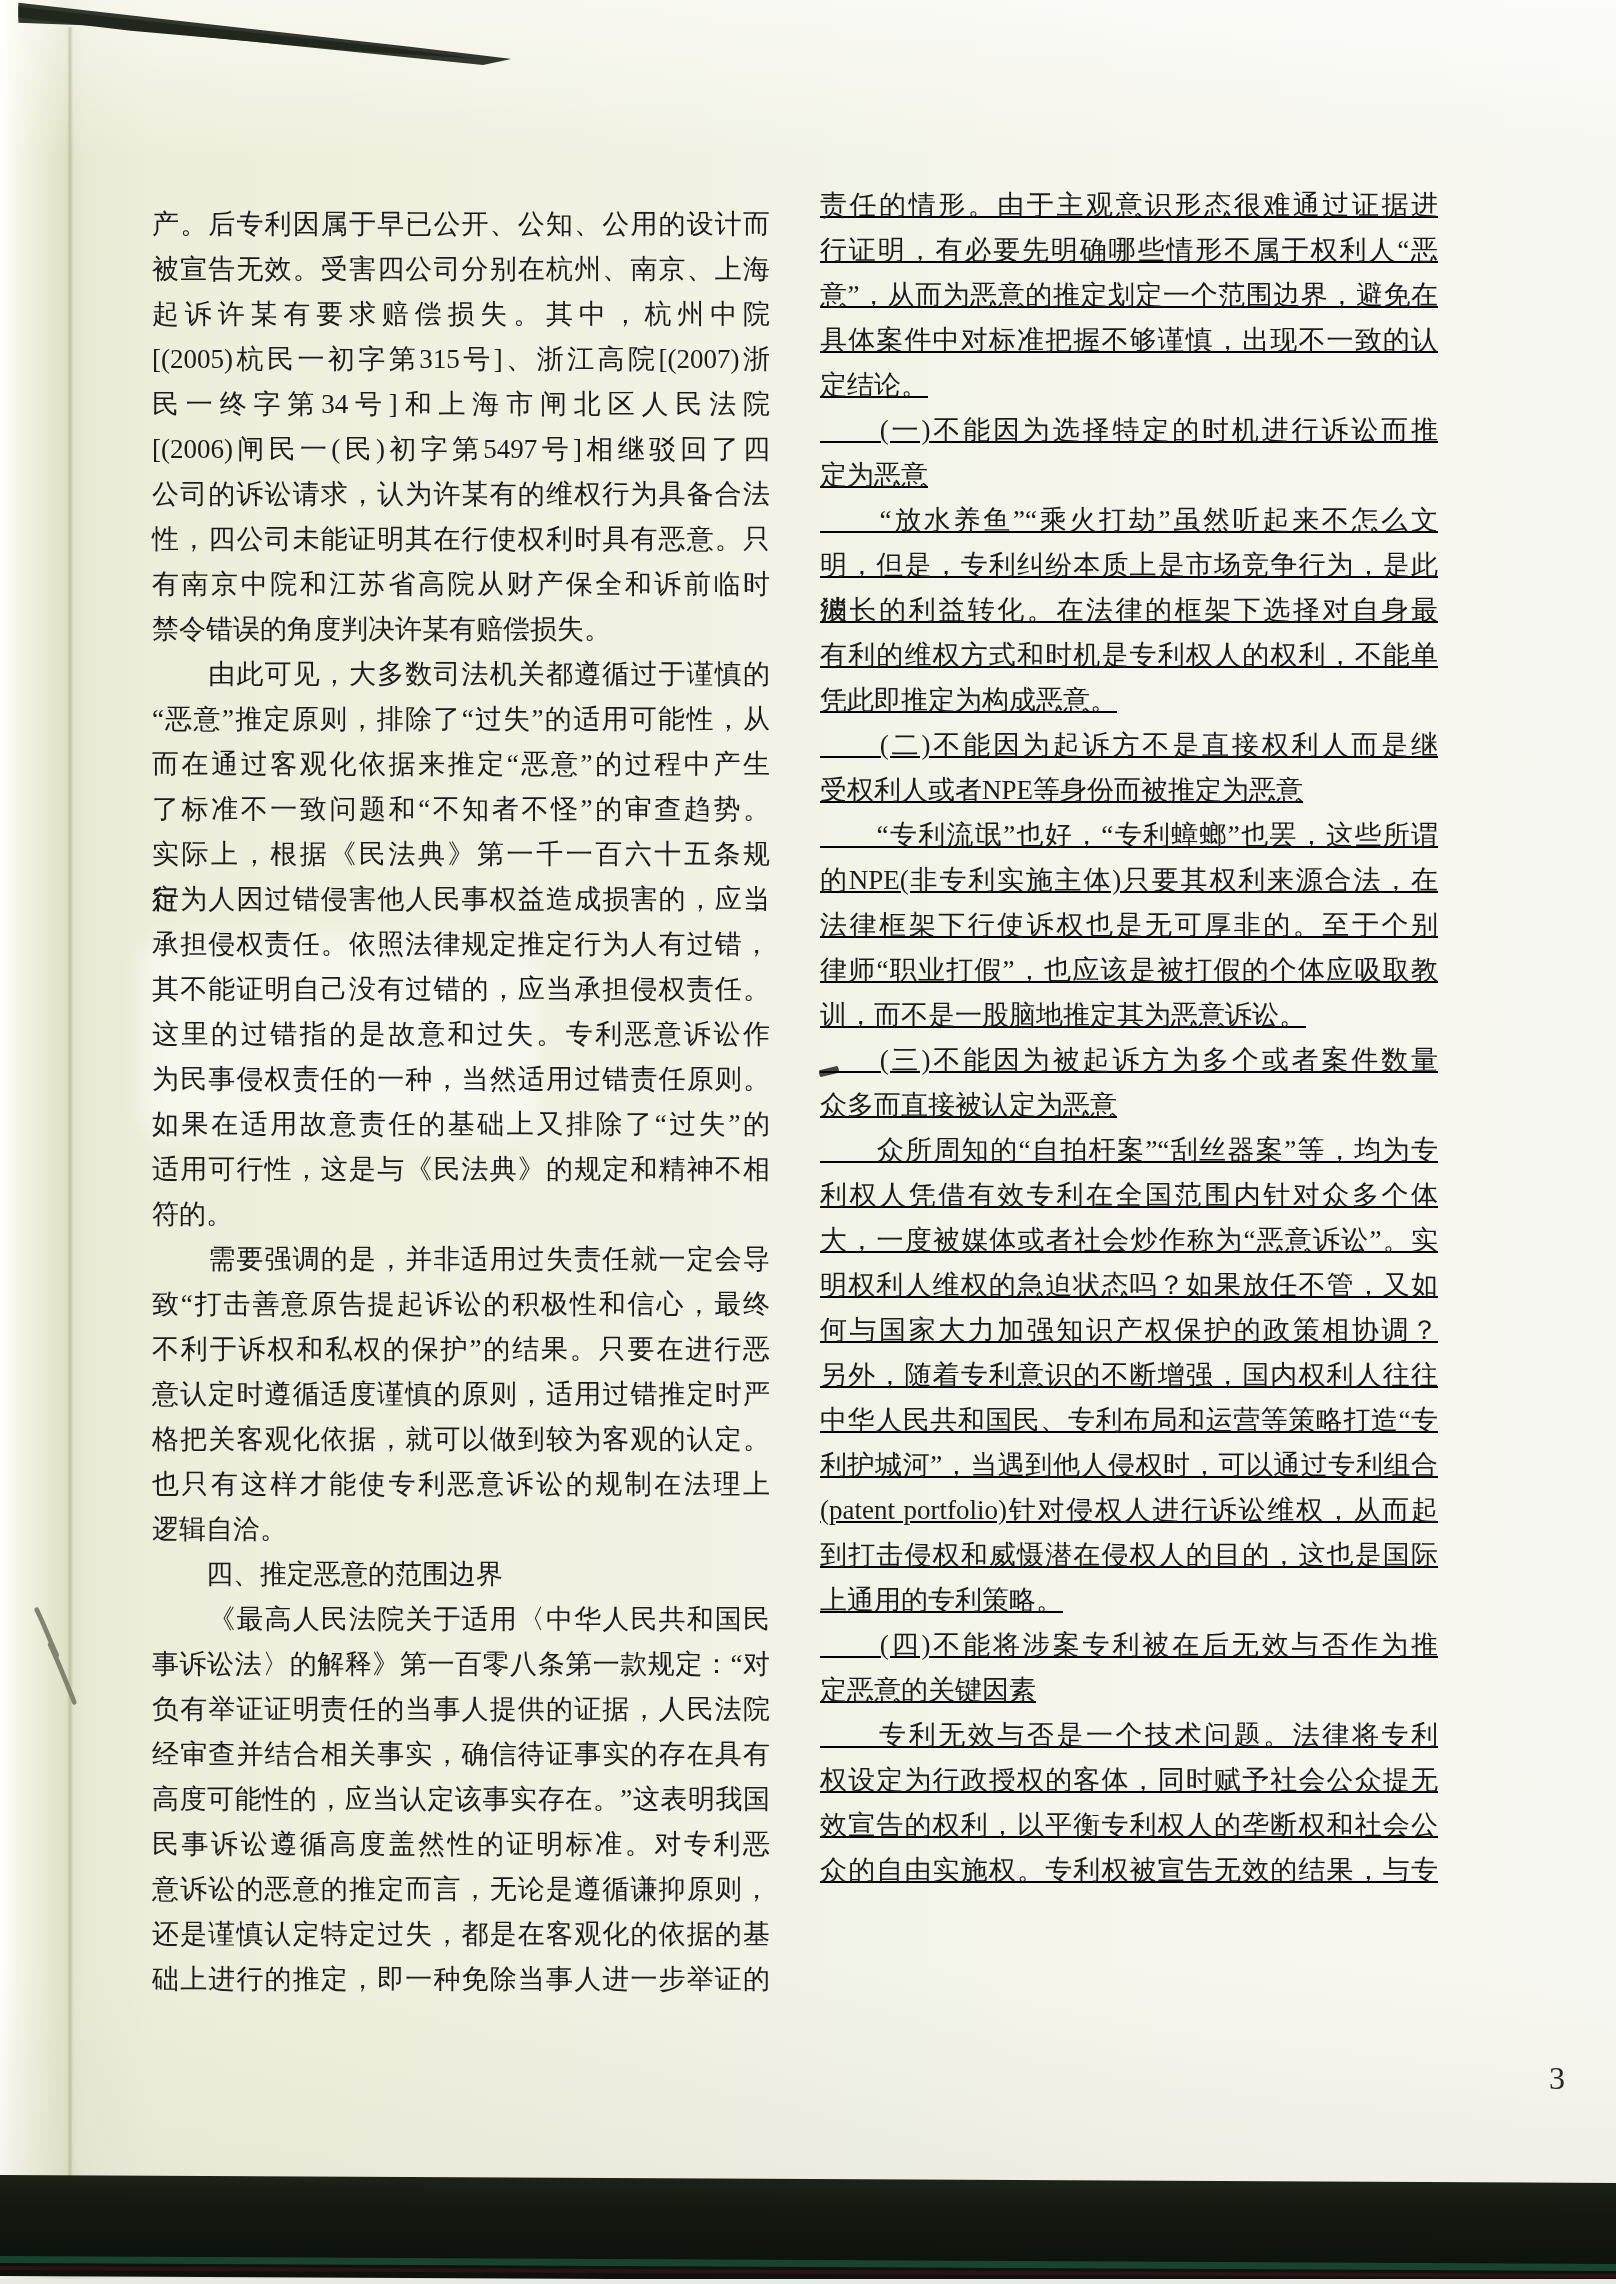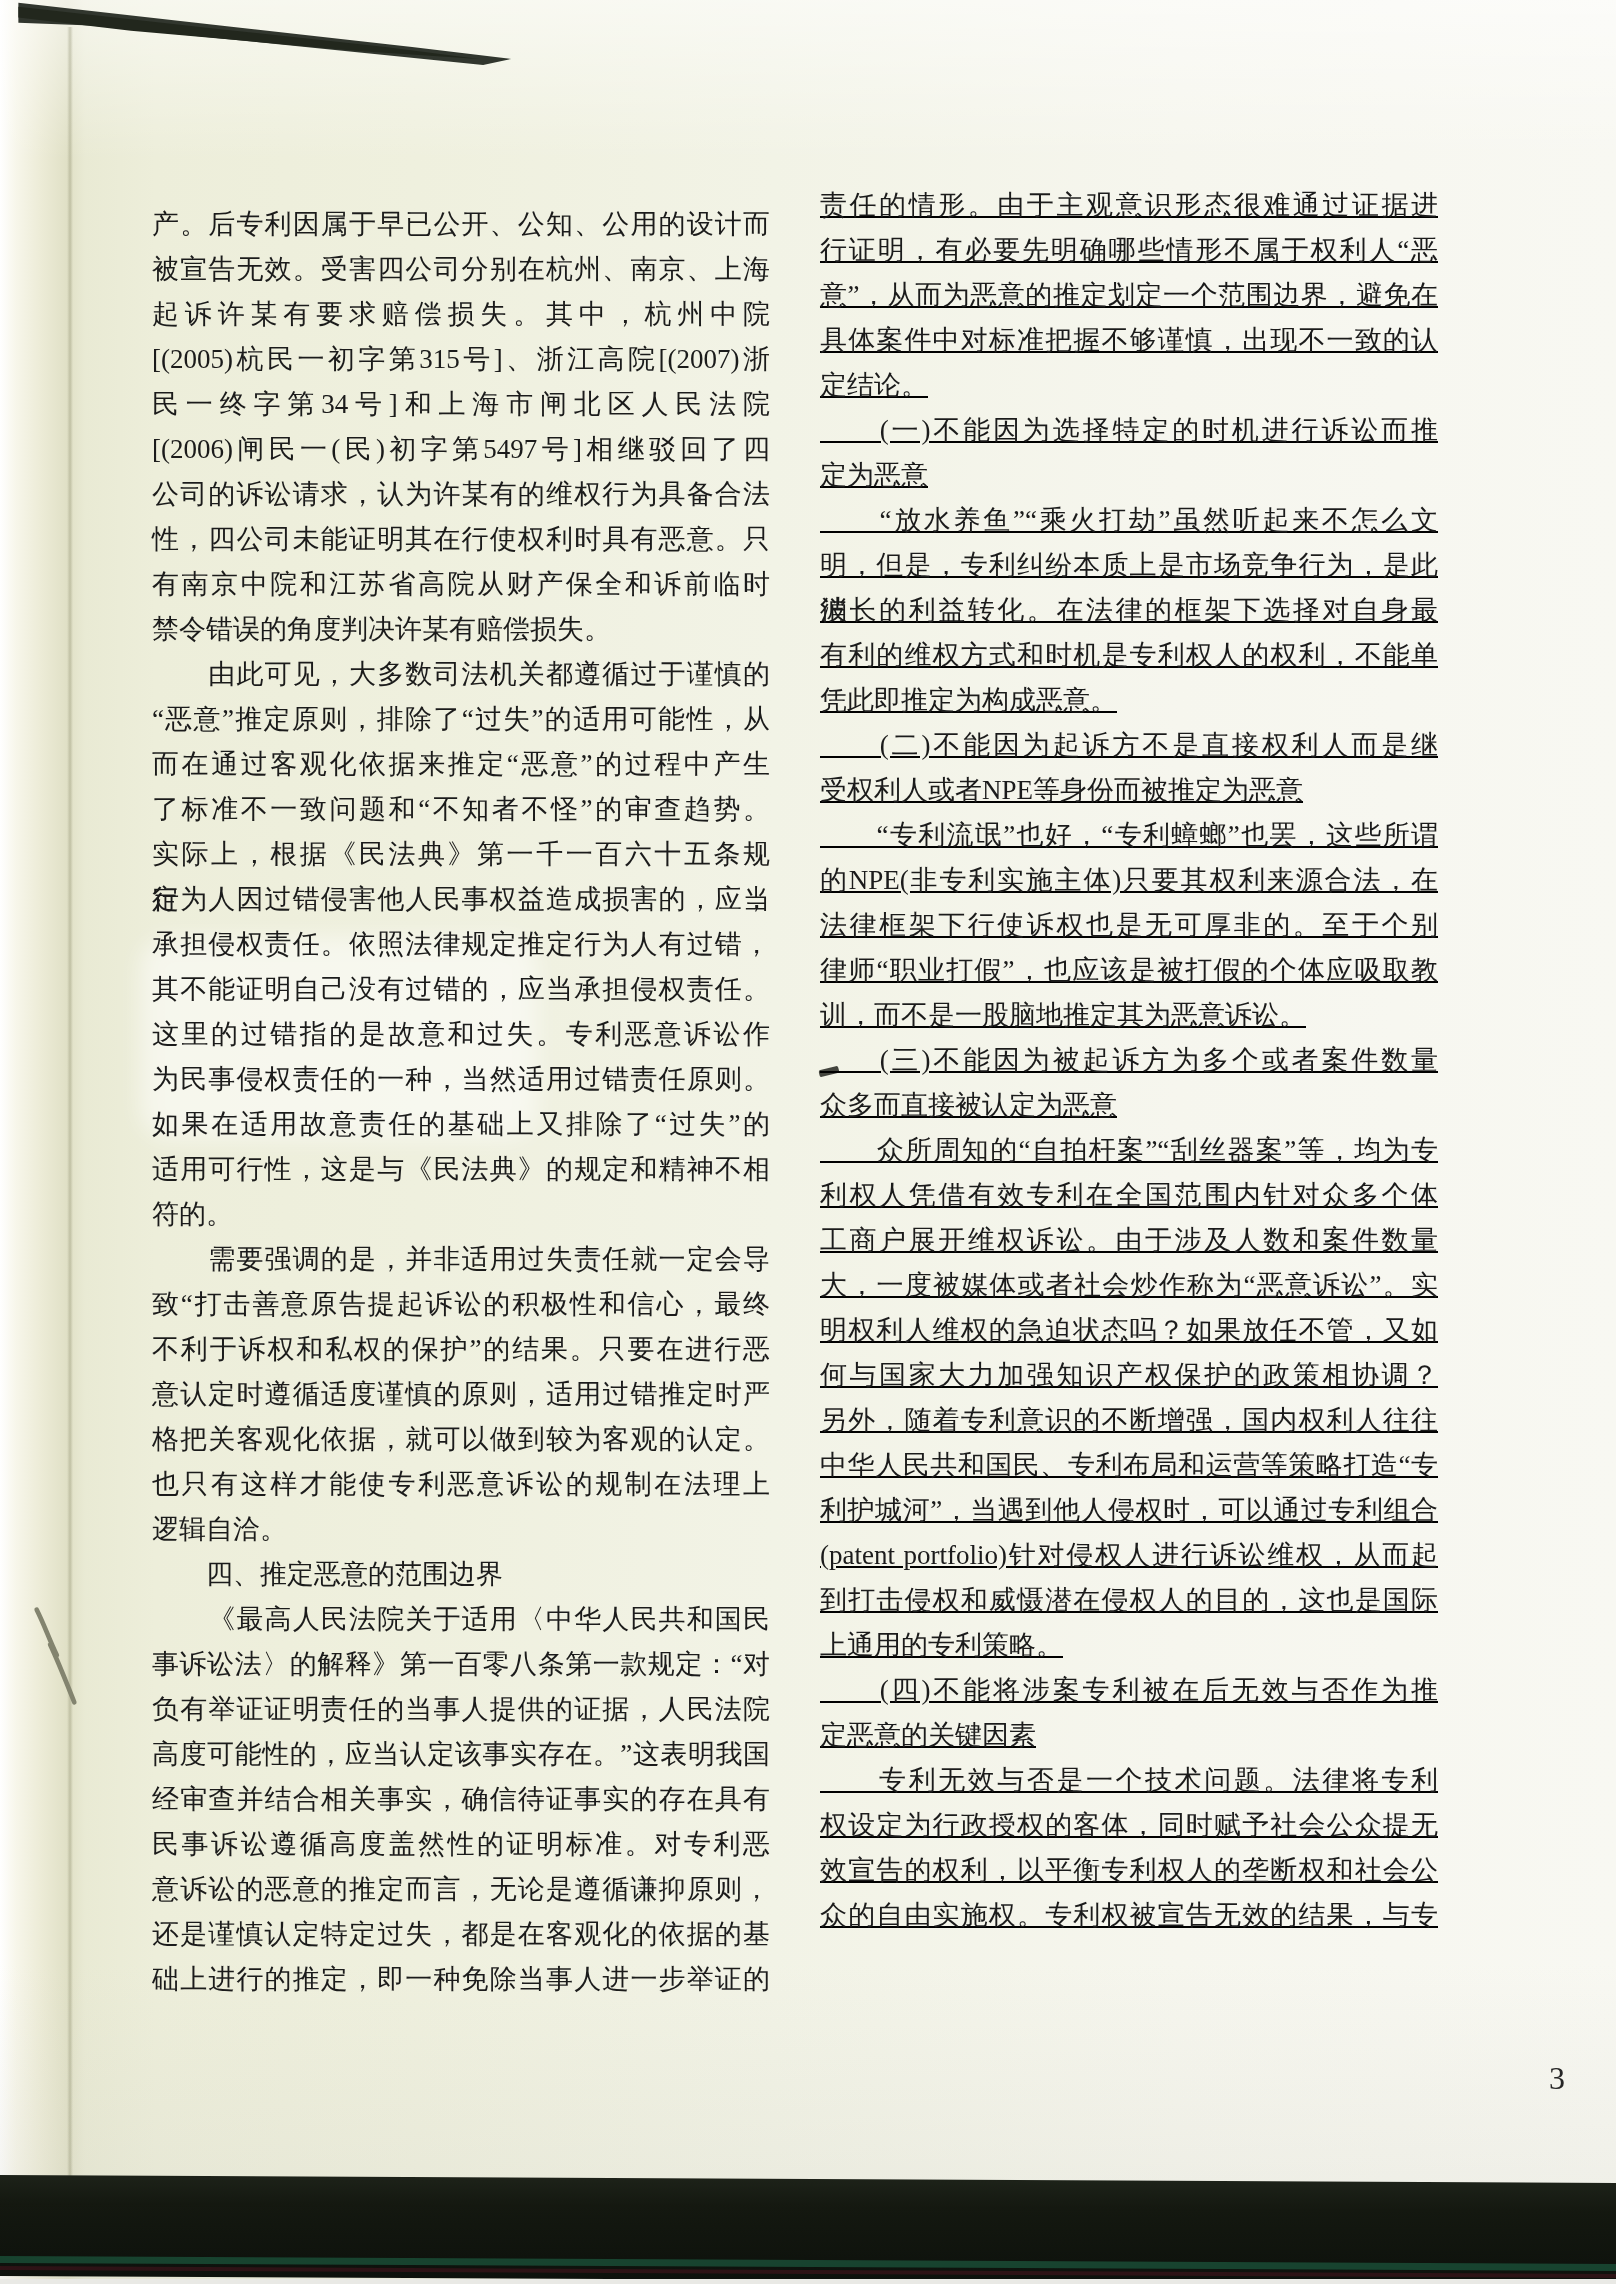--- a/index.html
+++ b/index.html
@@ -100,22 +100,22 @@
     <div class="tline">致“打击善意原告提起诉讼的积极性和信心，最终</div>
     <div class="tline">不利于诉权和私权的保护”的结果。只要在进行恶</div>
     <div class="tline">意认定时遵循适度谨慎的原则，适用过错推定时严</div>
     <div class="tline">格把关客观化依据，就可以做到较为客观的认定。</div>
     <div class="tline">也只有这样才能使专利恶意诉讼的规制在法理上</div>
     <div class="tline e">逻辑自洽。</div>
     <div class="tline b e">　　四、推定恶意的范围边界</div>
     <div class="tline">　　《最高人民法院关于适用〈中华人民共和国民</div>
     <div class="tline">事诉讼法〉的解释》第一百零八条第一款规定：“对</div>
     <div class="tline">负有举证证明责任的当事人提供的证据，人民法院</div>
+    <div class="tline">经审查并结合相关事实，确信待证事实的存在具有</div>
     <div class="tline">高度可能性的，应当认定该事实存在。”这表明我国</div>
-    <div class="tline">经审查并结合相关事实，确信待证事实的存在具有</div>
     <div class="tline">民事诉讼遵循高度盖然性的证明标准。对专利恶</div>
     <div class="tline">意诉讼的恶意的推定而言，无论是遵循谦抑原则，</div>
     <div class="tline">还是谨慎认定特定过失，都是在客观化的依据的基</div>
     <div class="tline">础上进行的推定，即一种免除当事人进一步举证的</div>
   </div>
 <div class="col col-right">
     <div class="tline">责任的情形。由于主观意识形态很难通过证据进</div>
     <div class="tline">行证明，有必要先明确哪些情形不属于权利人“恶</div>
     <div class="tline">意”，从而为恶意的推定划定一个范围边界，避免在</div>
     <div class="tline">具体案件中对标准把握不够谨慎，出现不一致的认</div>
@@ -131,21 +131,20 @@
     <div class="tline e h">受权利人或者NPE等身份而被推定为恶意</div>
     <div class="tline">　　“专利流氓”也好，“专利蟑螂”也罢，这些所谓</div>
     <div class="tline">的NPE(非专利实施主体)只要其权利来源合法，在</div>
     <div class="tline">法律框架下行使诉权也是无可厚非的。至于个别</div>
     <div class="tline">律师“职业打假”，也应该是被打假的个体应吸取教</div>
     <div class="tline e">训，而不是一股脑地推定其为恶意诉讼。</div>
     <div class="tline h">　　(三)不能因为被起诉方为多个或者案件数量</div>
     <div class="tline e h">众多而直接被认定为恶意</div>
     <div class="tline">　　众所周知的“自拍杆案”“刮丝器案”等，均为专</div>
     <div class="tline">利权人凭借有效专利在全国范围内针对众多个体</div>
-    <div class="tline">工商户展开维权诉讼。由于涉及人数和案件数量</div>
     <div class="tline">大，一度被媒体或者社会炒作称为“恶意诉讼”。实</div>
     <div class="tline">明权利人维权的急迫状态吗？如果放任不管，又如</div>
     <div class="tline">何与国家大力加强知识产权保护的政策相协调？</div>
     <div class="tline">另外，随着专利意识的不断增强，国内权利人往往</div>
     <div class="tline">中华人民共和国民、专利布局和运营等策略打造“专</div>
     <div class="tline">利护城河”，当遇到他人侵权时，可以通过专利组合</div>
     <div class="tline">(patent portfolio)针对侵权人进行诉讼维权，从而起</div>
     <div class="tline">到打击侵权和威慑潜在侵权人的目的，这也是国际</div>
     <div class="tline e">上通用的专利策略。</div>
     <div class="tline h">　　(四)不能将涉案专利被在后无效与否作为推</div>

